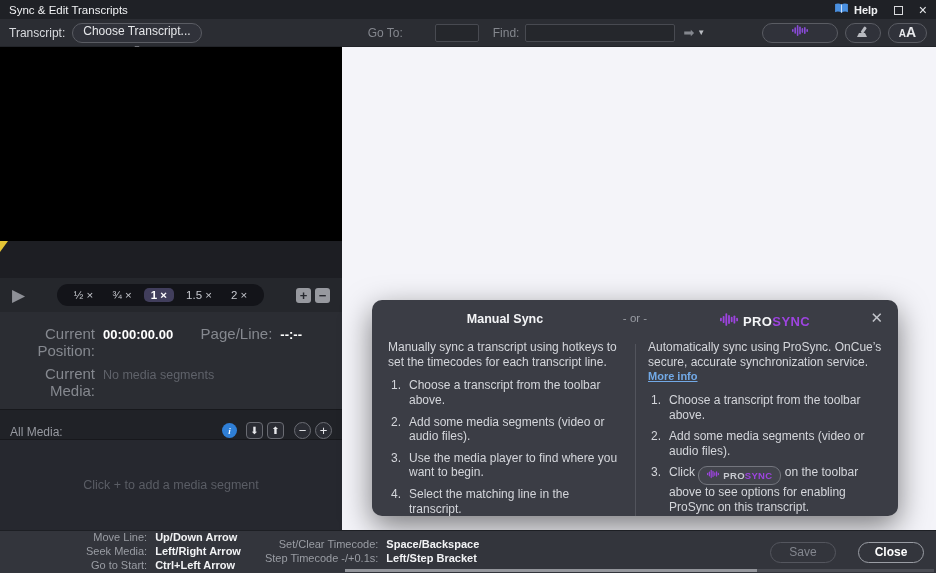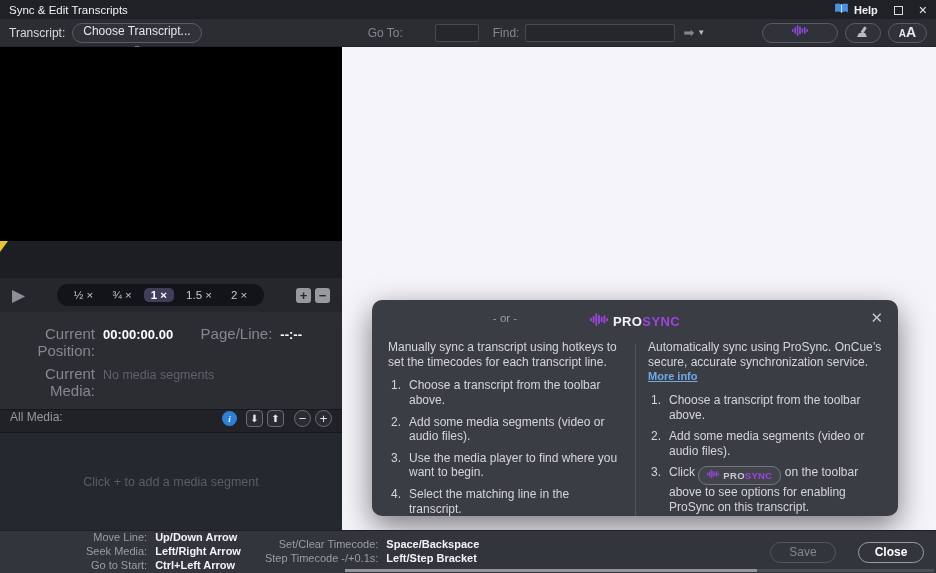--- a/index.html
+++ b/index.html
@@ -53,22 +53,22 @@
   .sq-btn { width:15px; height:15px; border-radius:3px; background:#97999f; color:#26282e; font-weight:bold;
     display:flex; align-items:center; justify-content:center; font-size:13px; line-height:1; }
 
   .info-area { padding:13px 0 10px; background:#2b2d33; }
   .info-row { display:flex; align-items:baseline; margin-bottom:6px; }
   .info-label { width:95px; text-align:right; color:#85888f; font-size:15px; flex:none; }
   .info-value { margin-left:8px; color:#ffffff; font-weight:bold; font-size:13px; }
   .info-value-dim { margin-left:8px; color:#5f626a; font-size:12.5px; }
   .pl-group { margin-left:auto; display:flex; align-items:baseline; margin-right:40px; }
 
-  .allmedia { height:24px; background:#202227; border-top:1px solid #17181c; border-bottom:1px solid #17181c;
-    display:flex; align-items:flex-start; padding:0 10px; }
+  .allmedia { height:31px; background:#202227; border-top:1px solid #17181c; border-bottom:1px solid #17181c;
+    display:flex; align-items:flex-end; padding:0 10px; }
   .allmedia-label { color:#9699a0; font-size:12px; }
   .allmedia-btns { margin-left:auto; display:flex; align-items:center; gap:4px; }
   .info-circle { width:15px; height:15px; border-radius:50%; background:#2f7fd6; color:#fff; font-size:9px;
     font-weight:bold; display:flex; align-items:center; justify-content:center; font-family:"Liberation Serif", serif; font-style:italic; margin-right:5px; }
   .arrow-btn { width:17px; height:17px; border:1px solid #6a6c73; border-radius:4px; color:#e8e9ec; font-size:10px;
     display:flex; align-items:center; justify-content:center; background:#2a2c33; }
   .round-btn { width:17px; height:17px; border:1px solid #6a6c73; border-radius:50%; color:#e8e9ec; font-size:13px;
     display:flex; align-items:center; justify-content:center; background:#2a2c33; line-height:1; }
   .minus-gap { margin-left:6px; }
 
@@ -244,20 +244,21 @@
     </div>
   </div>
 
   <div class="right-panel"></div>
 </div>
 
 <div class="dialog">
   <span class="dialog-close">✕</span>
 
   <div class="dlg-grid">
+    <div class="dlg-title">Manual Sync</div>
     <div class="dlg-or">- or -</div>
     <div class="dlg-logo">
       <span class="wave-icon">
         <svg width="18" height="15" viewBox="0 0 20 14">
             <g fill="#9d44df">
               <rect x="0" y="5" width="2" height="4" rx="1"></rect>
               <rect x="3" y="3" width="2" height="8" rx="1"></rect>
               <rect x="6" y="0" width="2" height="14" rx="1"></rect>
               <rect x="9" y="2" width="2" height="10" rx="1"></rect>
               <rect x="12" y="4" width="2" height="6" rx="1"></rect>

